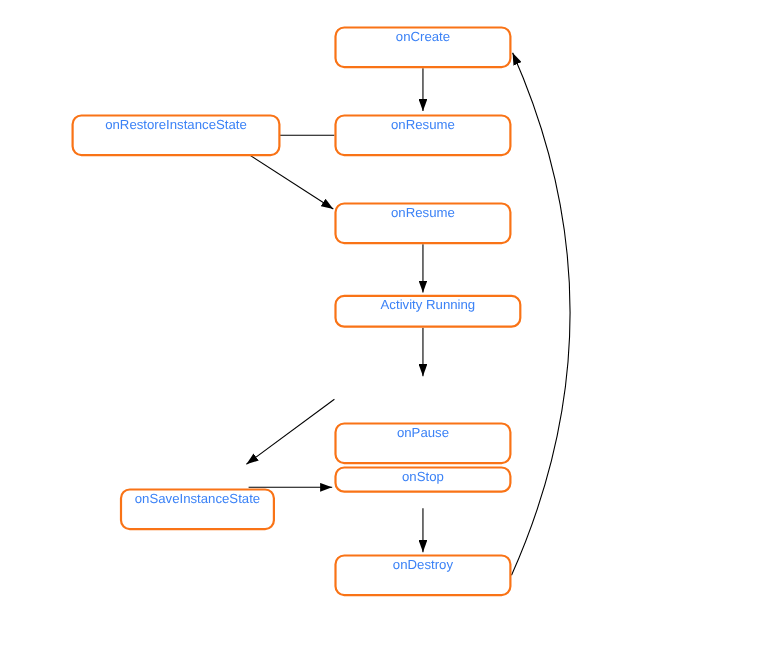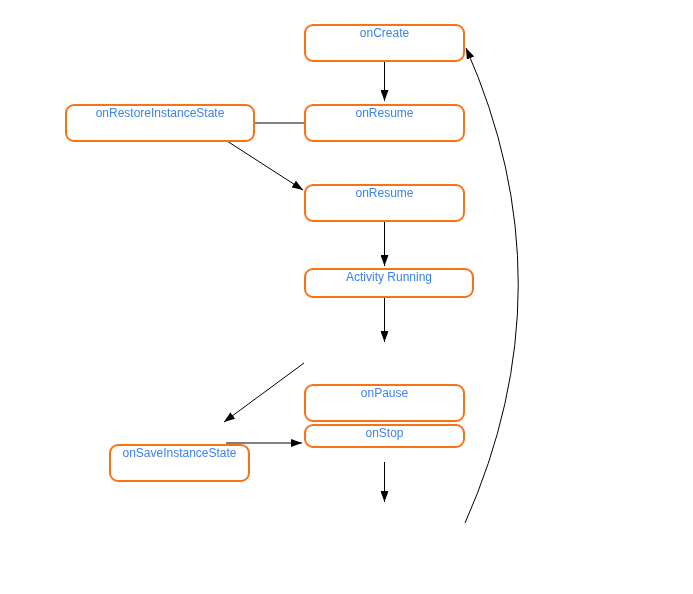--- a/index.html
+++ b/index.html
@@ -89,14 +89,17 @@
   </div>
 
   <div class="node" style="left:65px;  top:444px; width:141px; height:38px;margin-left:44px;">
     <span>onSaveInstanceState</span>
   </div>
 
   <div class="node" style="left:304px; top:424px; width:161px; height:24px;">
     <span>onStop</span>
   </div>
 
+  <div class="node" style="left:304px; top:504px; width:161px; height:38px;">
+    <span>onDestroy</span>
+  </div>
 
 </div>
 
 </body></html>

